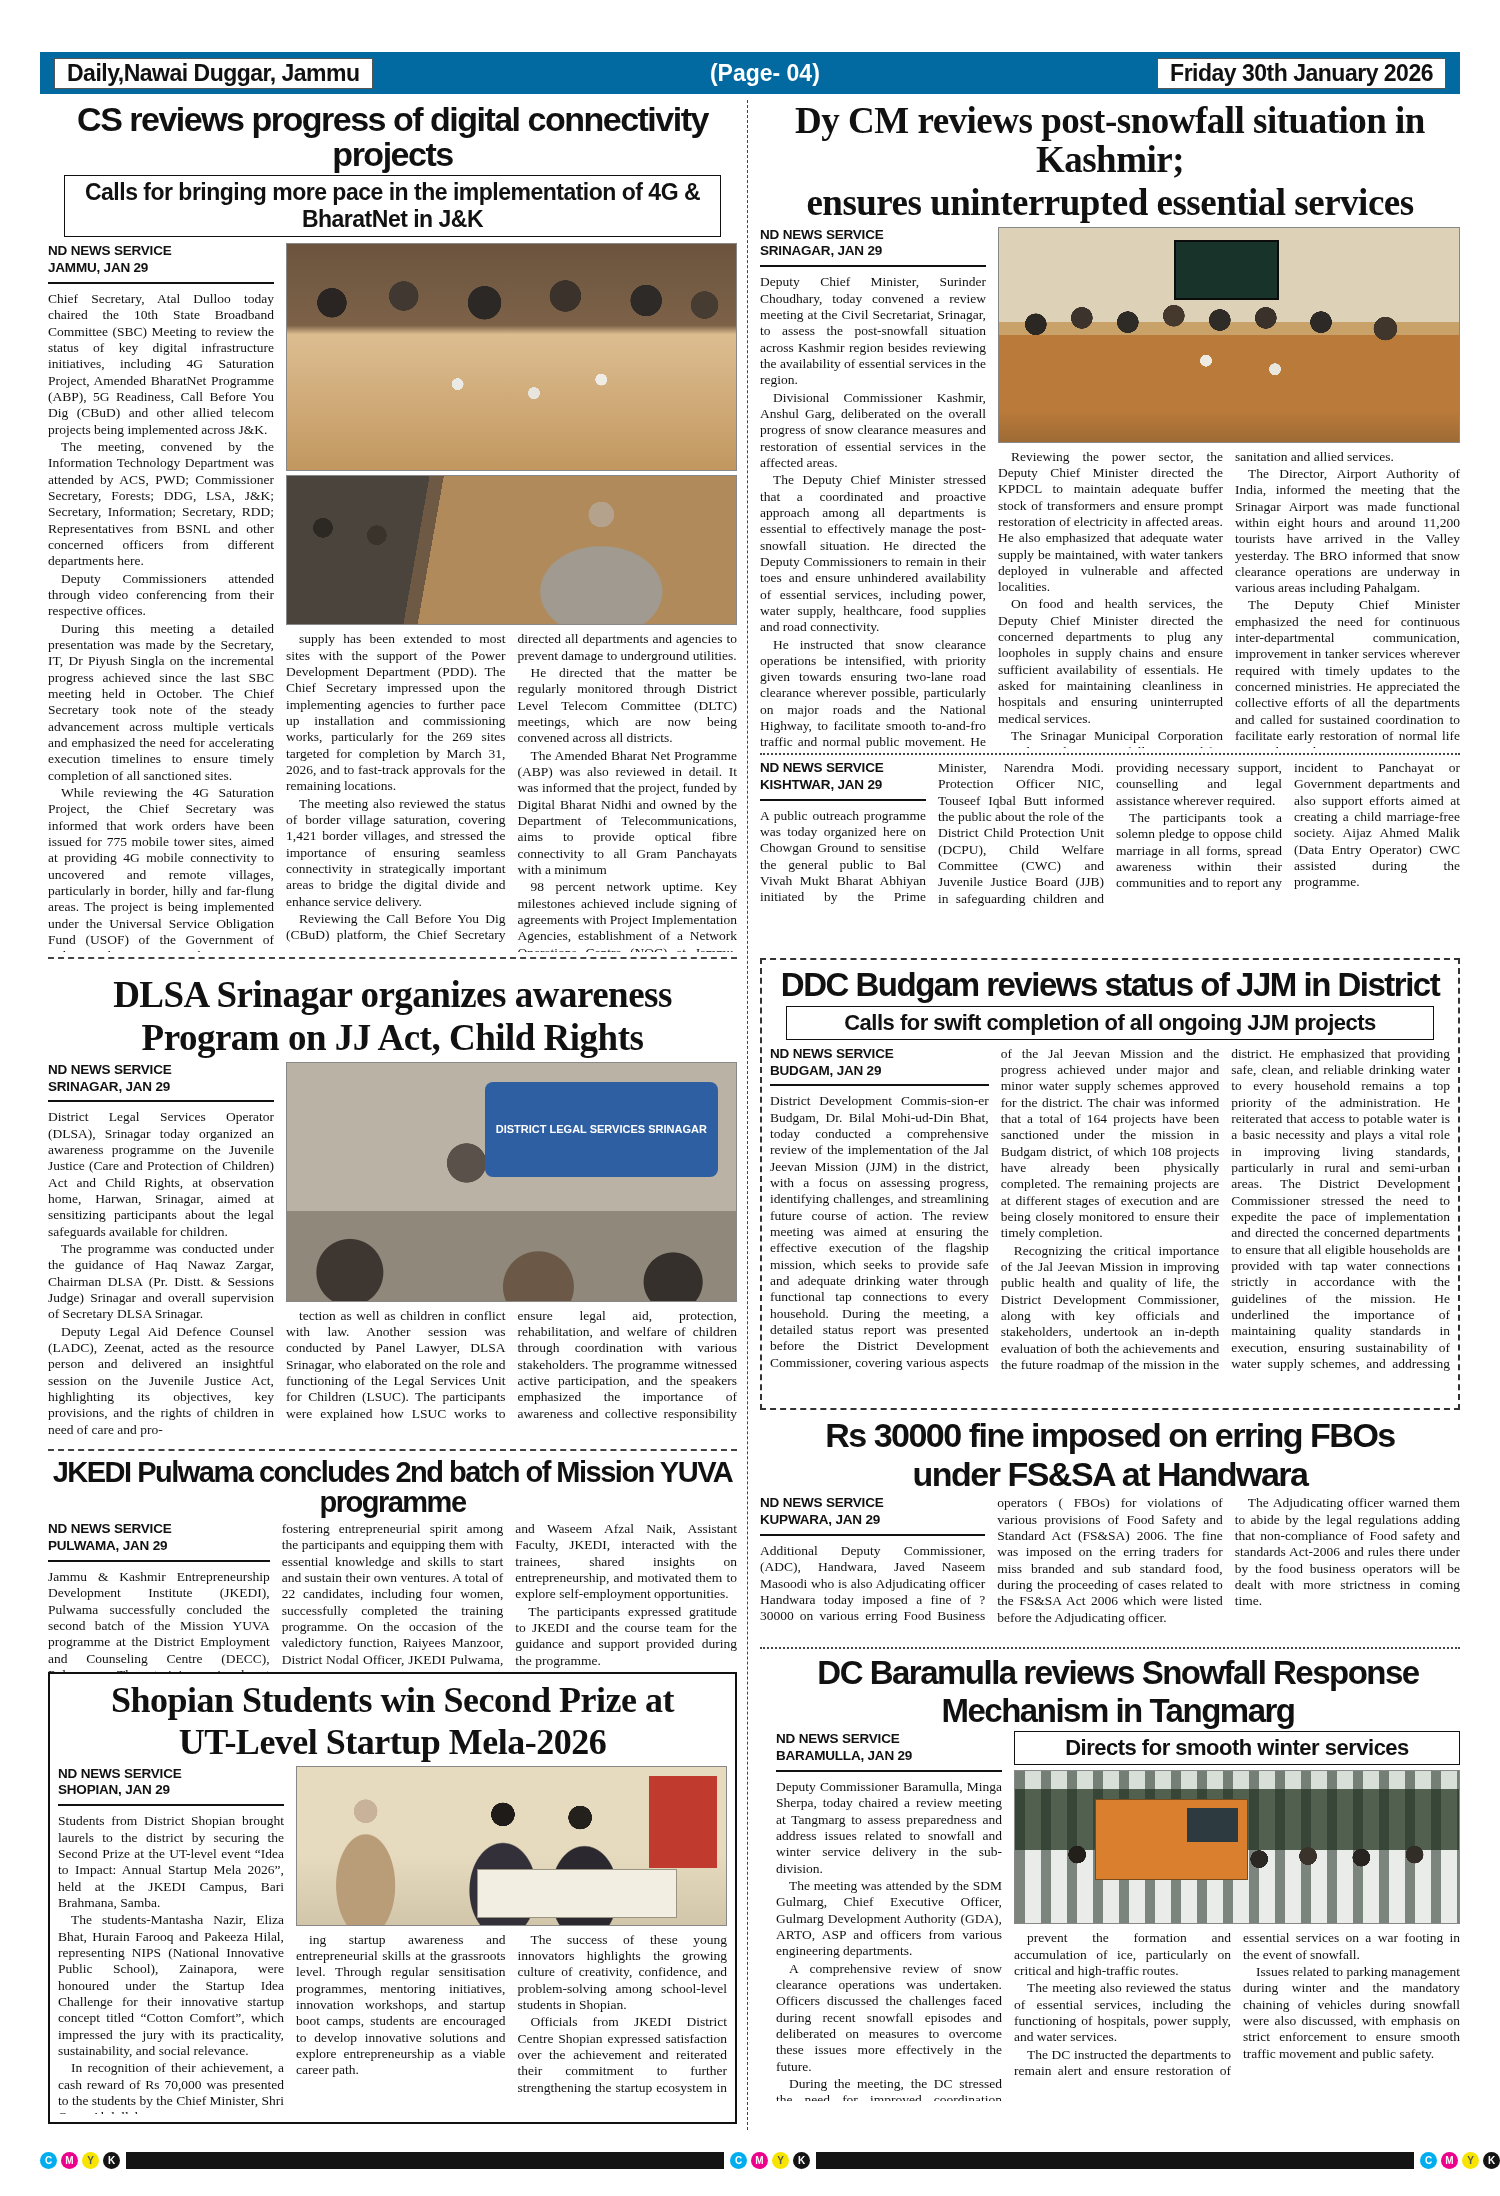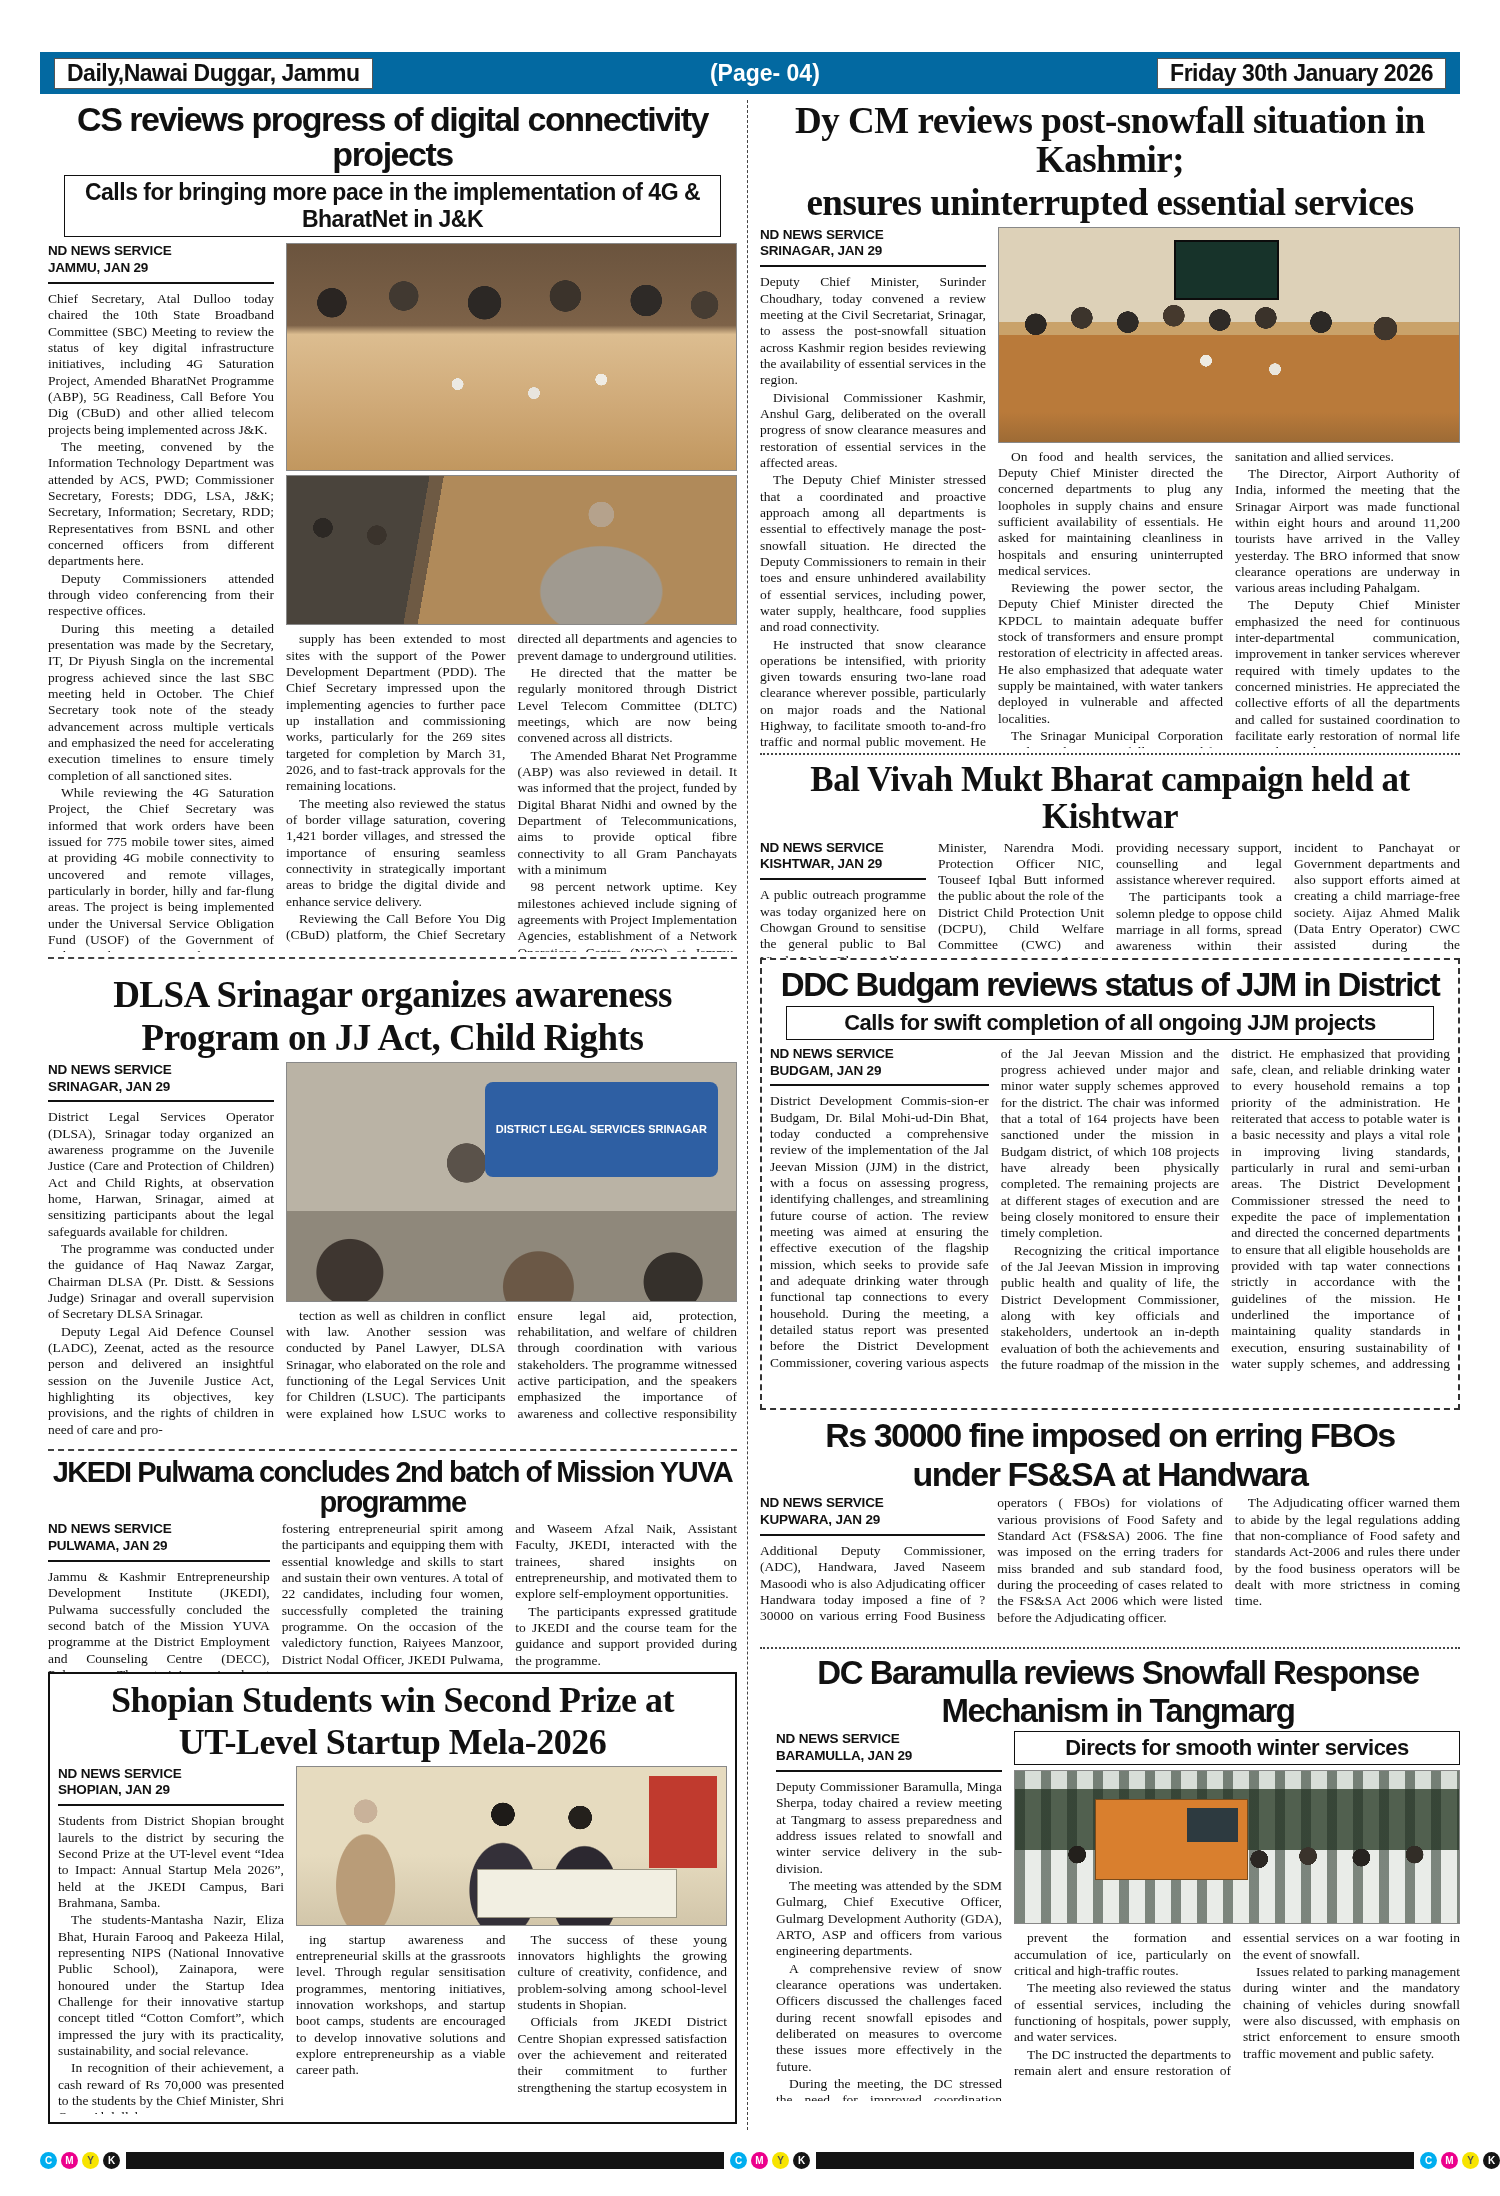--- a/index.html
+++ b/index.html
@@ -244,34 +244,33 @@
                 <p class="para">Divisional Commissioner Kashmir, Anshul Garg, deliberated on the overall progress of snow clearance measures and restoration of essential services in the affected areas.</p>
                 <p class="para">The Deputy Chief Minister stressed that a coordinated and proactive approach among all departments is essential to effectively manage the post-snowfall situation. He directed the Deputy Commissioners to remain in their toes and ensure unhindered availability of essential services, including power, water supply, healthcare, food supplies and road connectivity.</p>
                 <p class="para">He instructed that snow clearance operations be intensified, with priority given towards ensuring two-lane road clearance wherever possible, particularly on major roads and the National Highway, to facilitate smooth to-and-fro traffic and normal public movement. He assessed the district-wise status of snow clearance and directed the officers to strictly follow the directions issued by the MLAs, MPs, the Divisional Commissioner and district administrations.</p>
               </div>
           </div>
           <div class="colcell">
             <div class="photo ph-dycm">
               <div class="ph-screen"></div>
             </div>
             <div class="rest cols-2" style="height:326px;">
+                <p class="para">Reviewing the power sector, the Deputy Chief Minister directed the KPDCL to maintain adequate buffer stock of transformers and ensure prompt restoration of electricity in affected areas. He also emphasized that adequate water supply be maintained, with water tankers deployed in vulnerable and affected localities.</p>
                 <p class="para">On food and health services, the Deputy Chief Minister directed the concerned departments to plug any loopholes in supply chains and ensure sufficient availability of essentials. He asked for maintaining cleanliness in hospitals and ensuring uninterrupted medical services.</p>
-                <p class="para">Reviewing the power sector, the Deputy Chief Minister directed the KPDCL to maintain adequate buffer stock of transformers and ensure prompt restoration of electricity in affected areas. He also emphasized that adequate water supply be maintained, with water tankers deployed in vulnerable and affected localities.</p>
                 <p class="para">The Srinagar Municipal Corporation was directed to remain fully prepared for sanitation and allied services.</p>
                 <p class="para">The Director, Airport Authority of India, informed the meeting that the Srinagar Airport was made functional within eight hours and around 11,200 tourists have arrived in the Valley yesterday. The BRO informed that snow clearance operations are underway in various areas including Pahalgam.</p>
                 <p class="para">The Deputy Chief Minister emphasized the need for continuous inter-departmental communication, improvement in tanker services wherever required with timely updates to the concerned ministries. He appreciated the collective efforts of all the departments and called for sustained coordination to facilitate early restoration of normal life across the Kashmir region.</p>
               </div>
           </div>
         </div>
       </div>
 
       <div class="sep" style="border-top-style:dotted;"></div>
 
       <div class="article" id="art-balvivah" style="height:198px;">
-        <div class="hl-serif" style="font-size:35px;">Bal Vivah Mukt Bharat campaign held at Kishtwar</div>
         <div class="cols-4" style="height:150px;overflow:hidden;">
           <div class="byline">
             <div>ND NEWS SERVICE</div>
             <div>KISHTWAR, JAN 29</div>
           </div>
           <div class="lead">
               <p class="para">A public outreach programme was today organized here on Chowgan Ground to sensitise the general public to Bal Vivah Mukt Bharat Abhiyan initiated by the Prime Minister, Narendra Modi. Protection Officer NIC, Touseef Iqbal Butt informed the public about the role of the District Child Protection Unit (DCPU), Child Welfare Committee (CWC) and Juvenile Justice Board (JJB) in safeguarding children and providing necessary support, counselling and legal assistance wherever required.</p>
               <p class="para">The participants took a solemn pledge to oppose child marriage in all forms, spread awareness within their communities and to report any incident to Panchayat or Government departments and also support efforts aimed at creating a child marriage-free society. Aijaz Ahmed Malik (Data Entry Operator) CWC assisted during the programme.</p>
             </div>
         </div>

